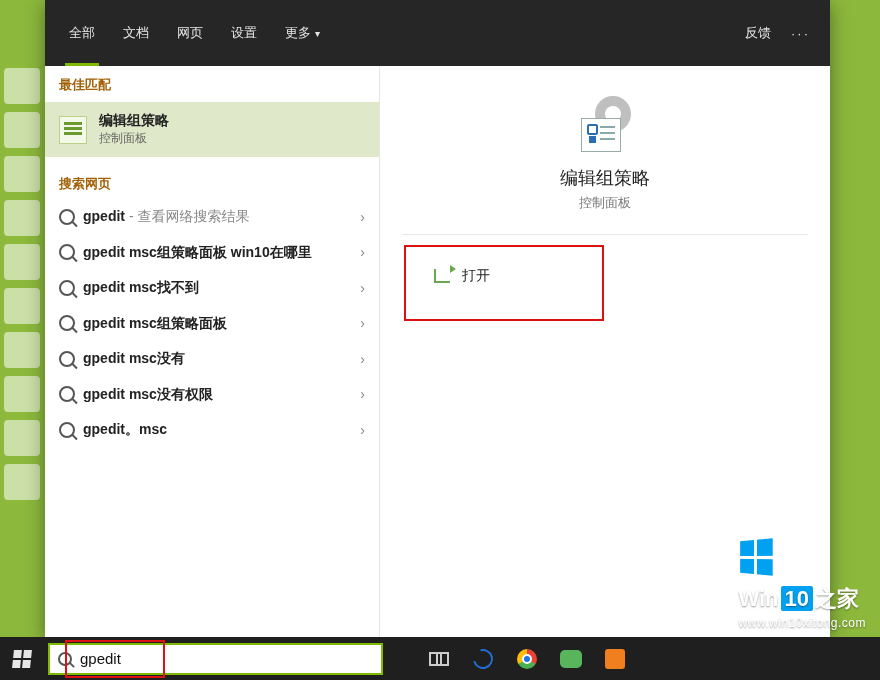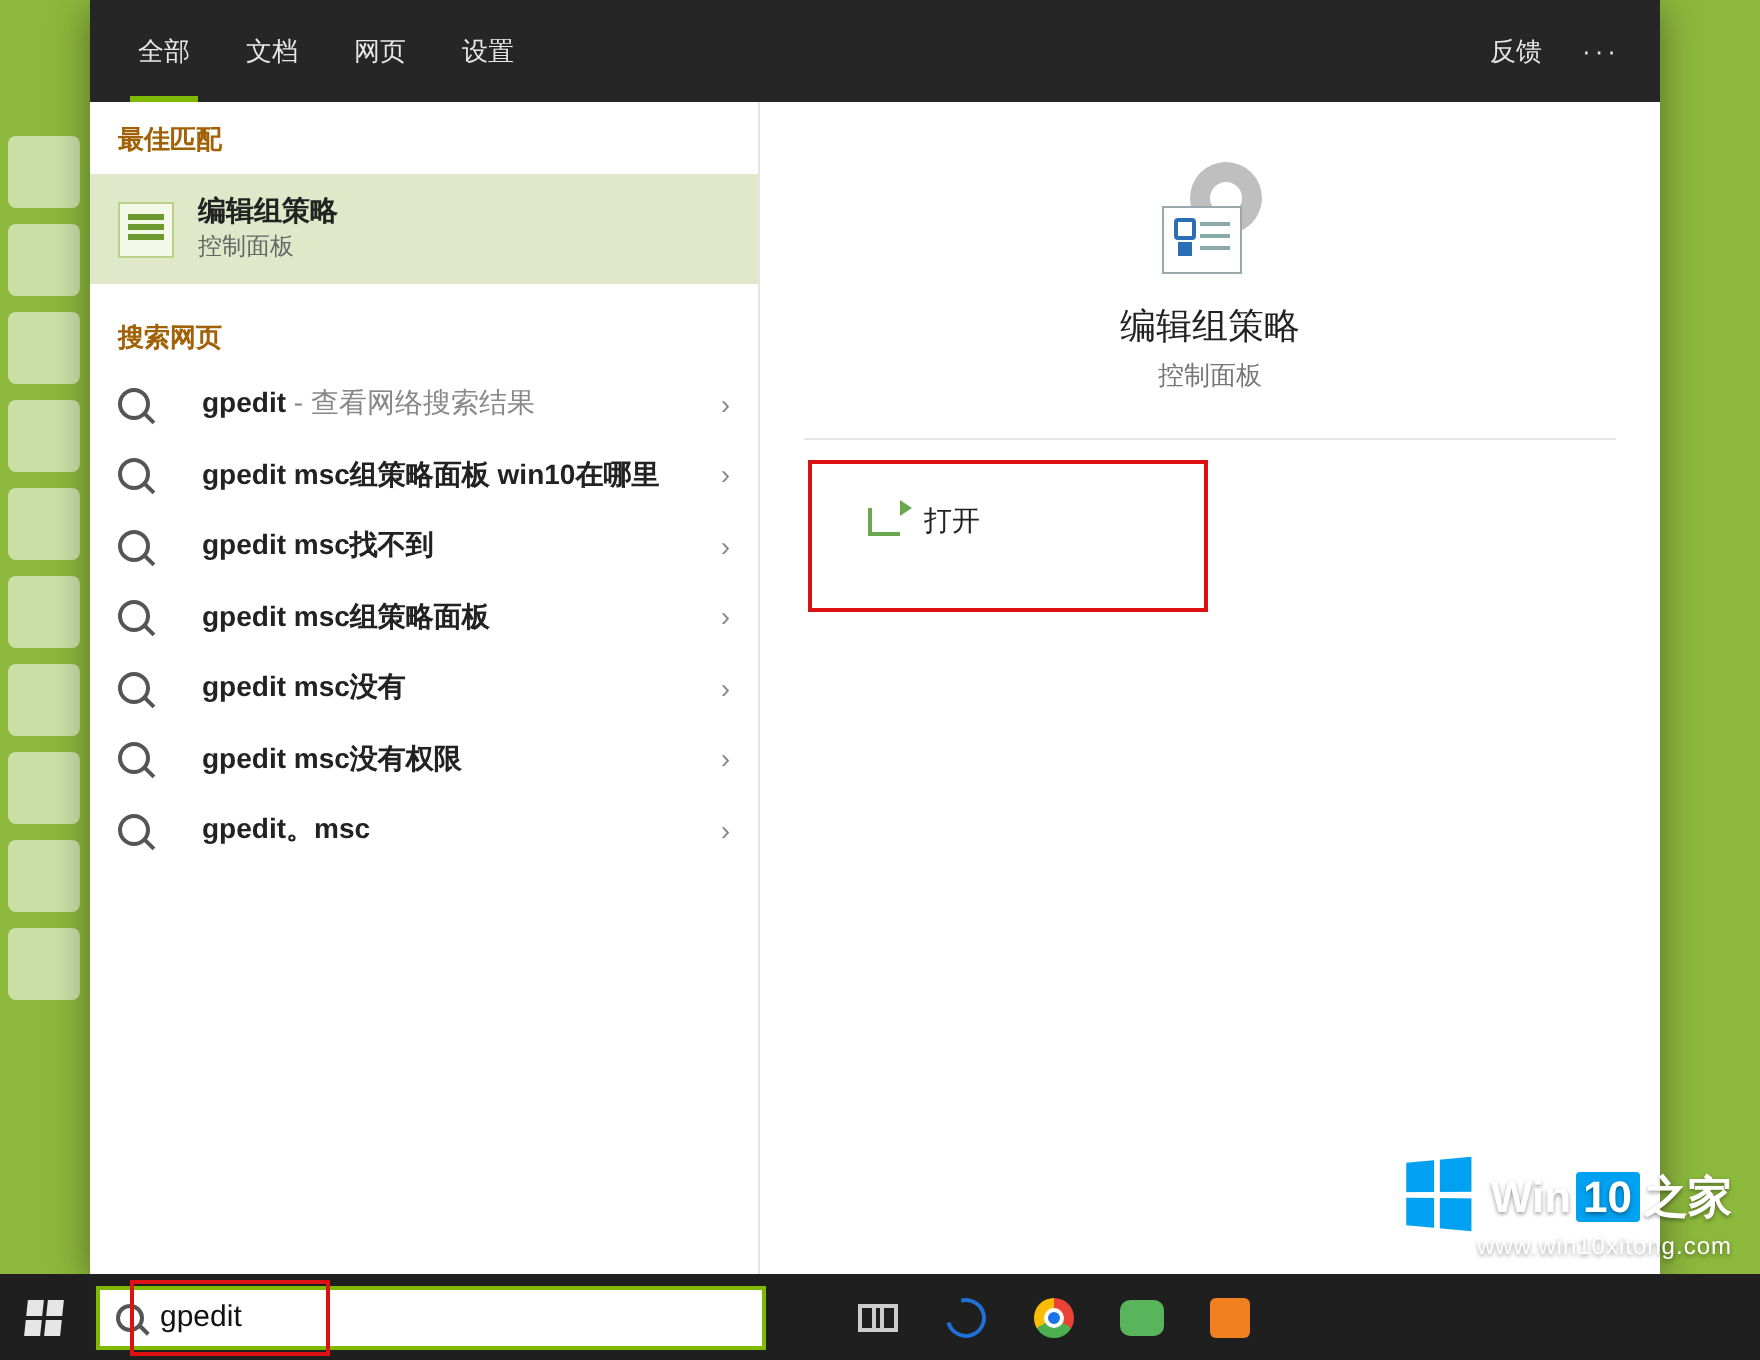--- a/index.html
+++ b/index.html
@@ -9,21 +9,21 @@
   
   .desktop-hint { position: absolute; left: 0; top: 60px; width: 45px; height: 560px; }
   .desktop-hint div { width: 36px; height: 36px; margin: 8px 4px; background: rgba(255,255,255,0.55); border-radius: 4px; }
 
   
   .flyout {
     position: absolute; left: 45px; top: 0; width: 785px; height: 637px;
     background: #fff; display: flex; flex-direction: column; box-shadow: 0 4px 18px rgba(0,0,0,0.4);
   }
   .topbar {
-    height: 51px; background: #262626; color: #e6e6e6; display: flex; align-items: center;
+    height: 66px; background: #262626; color: #e6e6e6; display: flex; align-items: center;
     padding: 0 10px; font-size: 13px;
   }
   .topbar .tabs { display: flex; height: 100%; }
   .topbar .tab { padding: 0 14px; display: flex; align-items: center; cursor: pointer; position: relative; }
   .topbar .tab.active::after { content:""; position:absolute; left:10px; right:10px; bottom:0; height:3px; background:#7fba00; }
   .topbar .more-chev { margin-left: 4px; font-size: 10px; }
   .topbar .spacer { flex: 1; }
   .topbar .feedback { padding: 0 10px; cursor: pointer; }
   .topbar .dots { padding: 0 10px; letter-spacing: 2px; cursor: pointer; }
 
@@ -35,21 +35,21 @@
   .best-match {
     background: #dfe8c8; margin: 2px 0 8px 0; padding: 10px 14px; display: flex; align-items: center; gap: 12px;
   }
   .best-match .doc-icon { width: 28px; height: 28px; background: #f3f8e8; border:1px solid #bcd08a; position: relative; }
   .best-match .doc-icon::before { content:""; position:absolute; left:4px; top:5px; right:4px; height:3px; background:#6b9b2f; box-shadow: 0 5px 0 #6b9b2f, 0 10px 0 #6b9b2f; }
   .best-match .bm-text .title { font-size: 14px; color: #222; font-weight: 600; }
   .best-match .bm-text .sub { font-size: 12px; color: #666; }
 
   .web-list { }
   .web-item {
-    display: flex; align-items: center; padding: 9px 14px; cursor: pointer; gap: 26px;
+    display: flex; align-items: center; padding: 9px 14px; cursor: pointer; gap: 8px;
     font-size: 14px; color: #222;
   }
   .web-item .mag {
     width: 16px; height: 16px; border: 2px solid #555; border-radius: 50%; position: relative; flex-shrink: 0;
   }
   .web-item .mag::after { content:""; position:absolute; width:7px; height:2px; background:#555; right:-5px; bottom:-2px; transform: rotate(45deg); }
   .web-item .label { flex: 1; line-height: 1.25; }
   .web-item .label .bold { font-weight: 700; }
   .web-item .label .hint { color: #888; font-weight: 400; }
   .web-item .chev { color: #888; font-size: 14px; }
@@ -92,21 +92,21 @@
   .taskview::before, .taskview::after { content:""; position:absolute; top:-2px; bottom:-2px; width:2px; background:#ccc; }
   .taskview::before { left:5px; } .taskview::after { right:5px; }
   .edge-icon { width:20px; height:20px; border:2px solid #1e6fd6; border-radius:50%; border-left-color:transparent; transform:rotate(30deg); }
   .chrome-icon { width:20px; height:20px; border-radius:50%; background: conic-gradient(#ea4335 0 120deg, #4caf50 120deg 240deg, #fbbc05 240deg 360deg); position:relative; }
   .chrome-icon::after { content:""; position:absolute; inset:5px; background:#1a73e8; border-radius:50%; border:2px solid #fff; }
   .wechat-icon { width:22px; height:18px; background:#59b55c; border-radius:5px; position:relative; }
   .orange-icon { width:20px; height:20px; background:#f0801f; border-radius:3px; }
 
   
   .watermark { position:absolute; right:14px; bottom:50px; text-align:right; color:#fff; text-shadow: 0 1px 2px rgba(0,0,0,0.4); }
-  .wm-top { display:flex; align-items:flex-end; justify-content:flex-end; gap:10px; }
+  .wm-top { display:flex; align-items:flex-start; justify-content:flex-end; gap:10px;flex-direction:column; }
   .wm-win { width:34px; height:34px; display:grid; grid-template-columns:1fr 1fr; grid-template-rows:1fr 1fr; gap:3px; transform: perspective(60px) rotateY(-18deg); }
   .wm-win span { background:#00a1f1; }
   .wm-brand { font-size:22px; font-weight:700; }
   .wm-brand .accent { background:#00a1f1; color:#fff; padding: 0 4px; border-radius:2px; margin: 0 2px; font-weight:700; }
   .wm-url { font-size:12px; letter-spacing:0.5px; margin-top:2px; }
 </style>
 </head>
 <body>
 
 <div class="desktop-hint">
@@ -130,20 +130,24 @@
         </div>
       <div class="tab">
           <span>文档</span>
         </div>
       <div class="tab">
           <span>网页</span>
         </div>
       <div class="tab">
           <span>设置</span>
         </div>
+      <div class="tab">
+          <span>更多</span>
+          <span class="more-chev">▾</span>
+        </div>
     </div>
     <div class="spacer"></div>
     <div class="feedback"><span>反馈</span></div>
     <div class="dots">···</div>
   </div>
 
   <div class="body-area">
     <div class="left-pane">
       <div class="section-header">最佳匹配</div>
       <div class="best-match">

